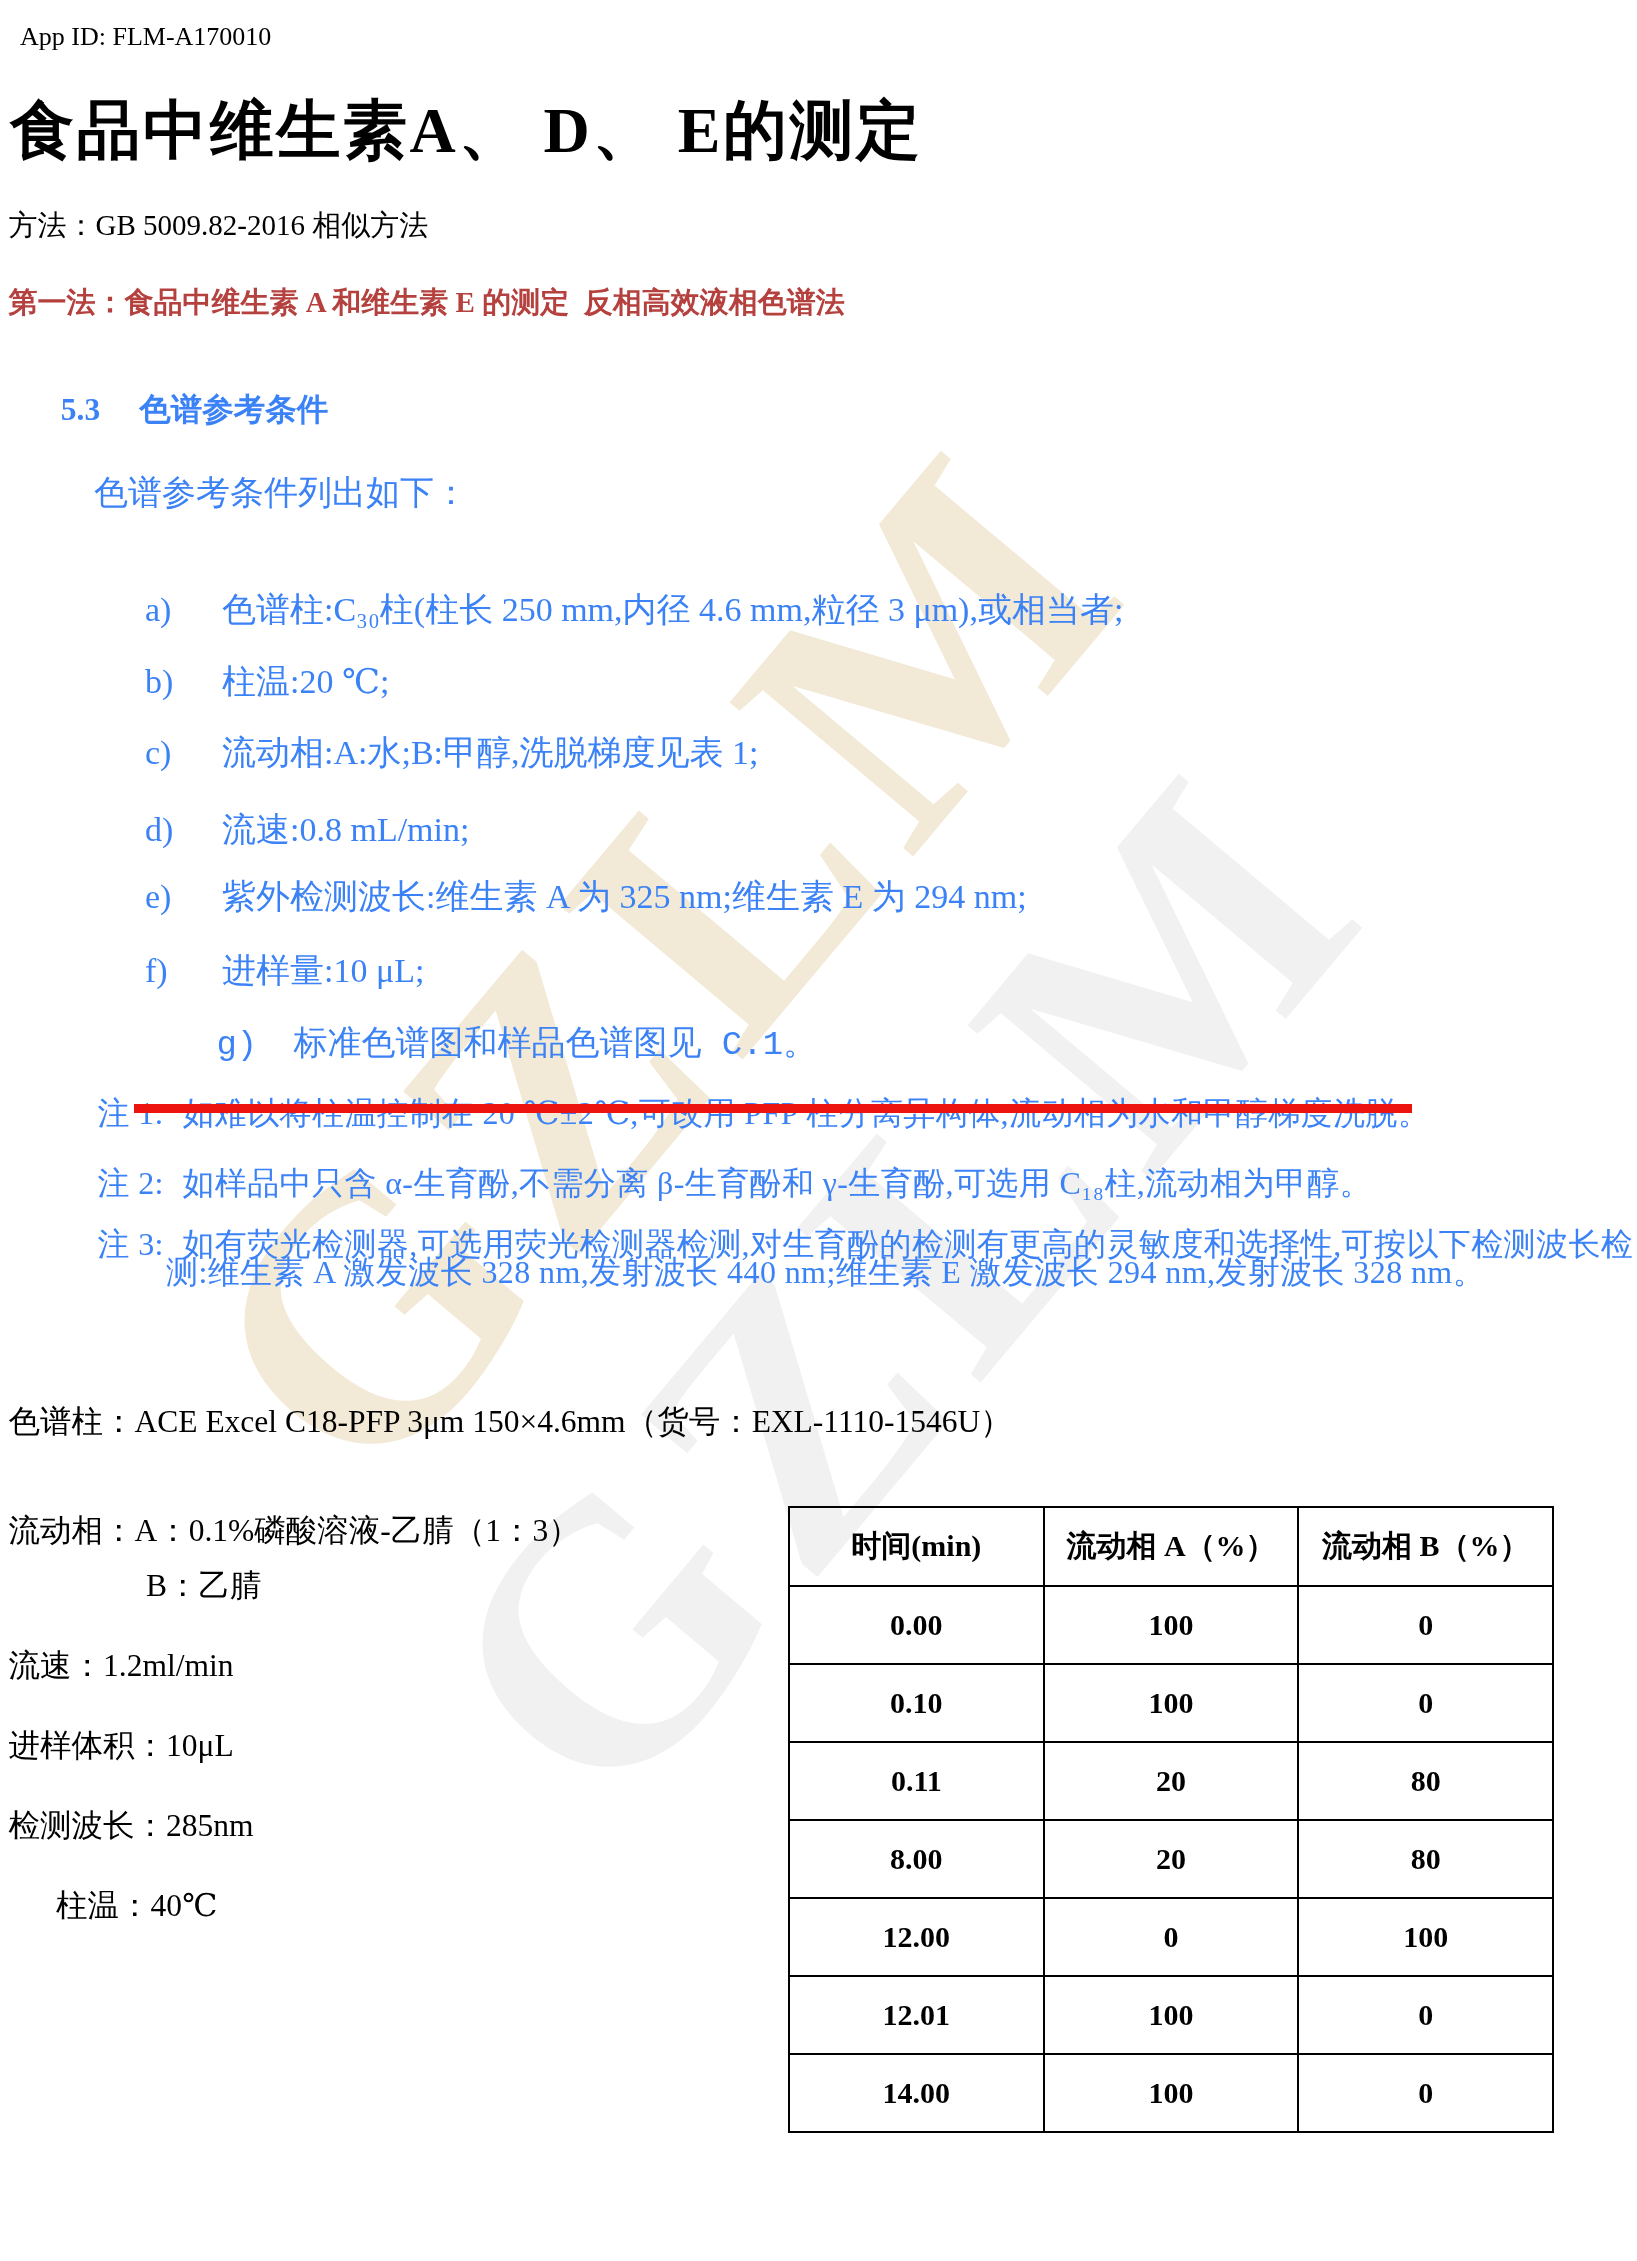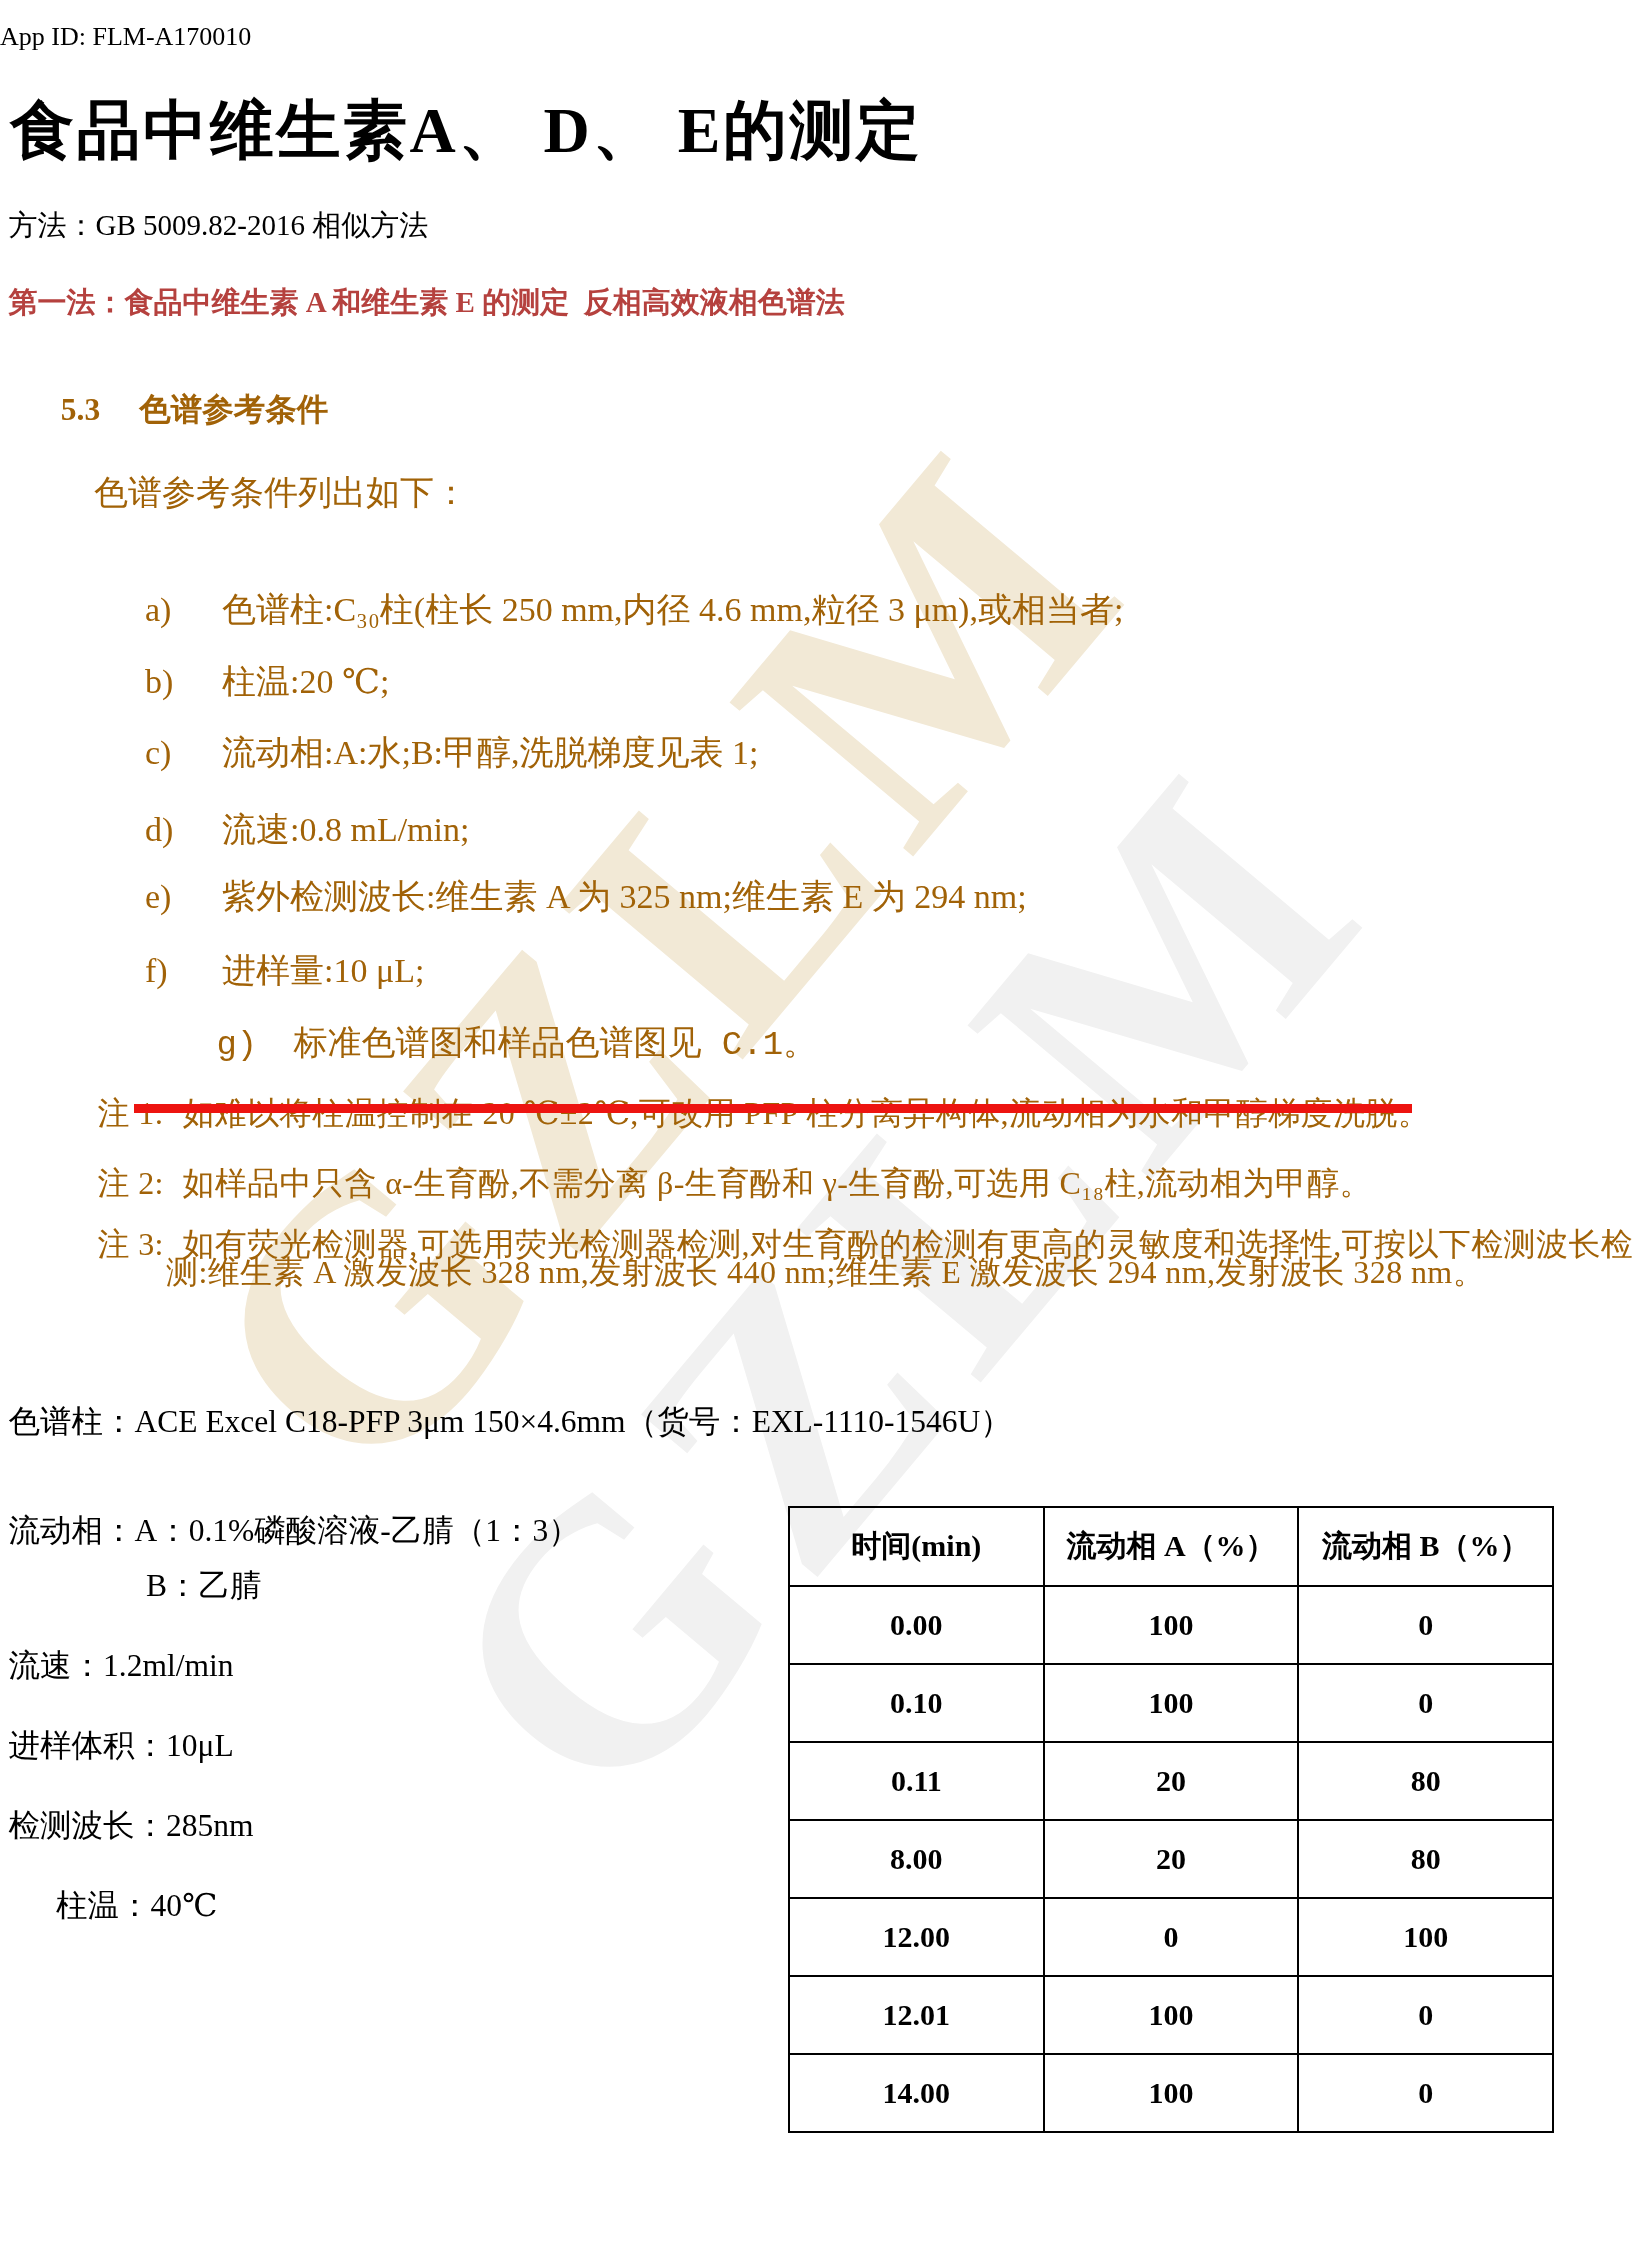--- a/index.html
+++ b/index.html
@@ -22,27 +22,27 @@
     text-align:center;
     width:1532px;
     height:426px;
     line-height:426px;
     pointer-events:none;
     z-index:0;
   }
   .wm1{left:-102px;top:749px;transform:rotate(-50deg);color:#f2e9d6;}
   .wm2{left:136px;top:1072px;transform:rotate(-50deg);color:#f1f1f1;}
   .content{position:absolute;left:0;top:0;width:100%;height:100%;z-index:1;}
-  .app-id{left:0;top:22px;font-size:26px;}
+  .app-id{left:20px;top:22px;font-size:26px;}
   .title{left:10px;top:94px;width:1637px;text-align:left;font-size:64px;font-weight:bold;letter-spacing:2.6px;}
   .method{left:8.5px;top:209px;font-size:29px;}
   .method-one{left:8.5px;top:286px;font-size:29px;font-weight:bold;}
   .section{left:13.6px;top:356px;font-size:31.5px;font-weight:600;}
   .sec-title{margin-left:39px;}
-  .scanned{color:#a16207;}
+  .scanned{color:#3b82f6;}
   .intro{left:94px;top:473px;font-size:34px;}
   .item{left:94px;font-size:34px;}
   .item .ilabel{display:inline-block;width:77px;}
   .note{left:47px;font-size:32px;letter-spacing:0.4px;}
   .note .nlabel{display:inline-block;width:85px;}
   .note-cont{left:132px;font-size:32px;letter-spacing:0.4px;}
   .underline{position:absolute;left:134px;top:1104px;width:1278px;height:9.4px;background:#ed1410;z-index:2;}
   .typed{font-size:31.5px;}
   .gradient-table{
     position:absolute;left:788px;top:1506px;width:766px;

